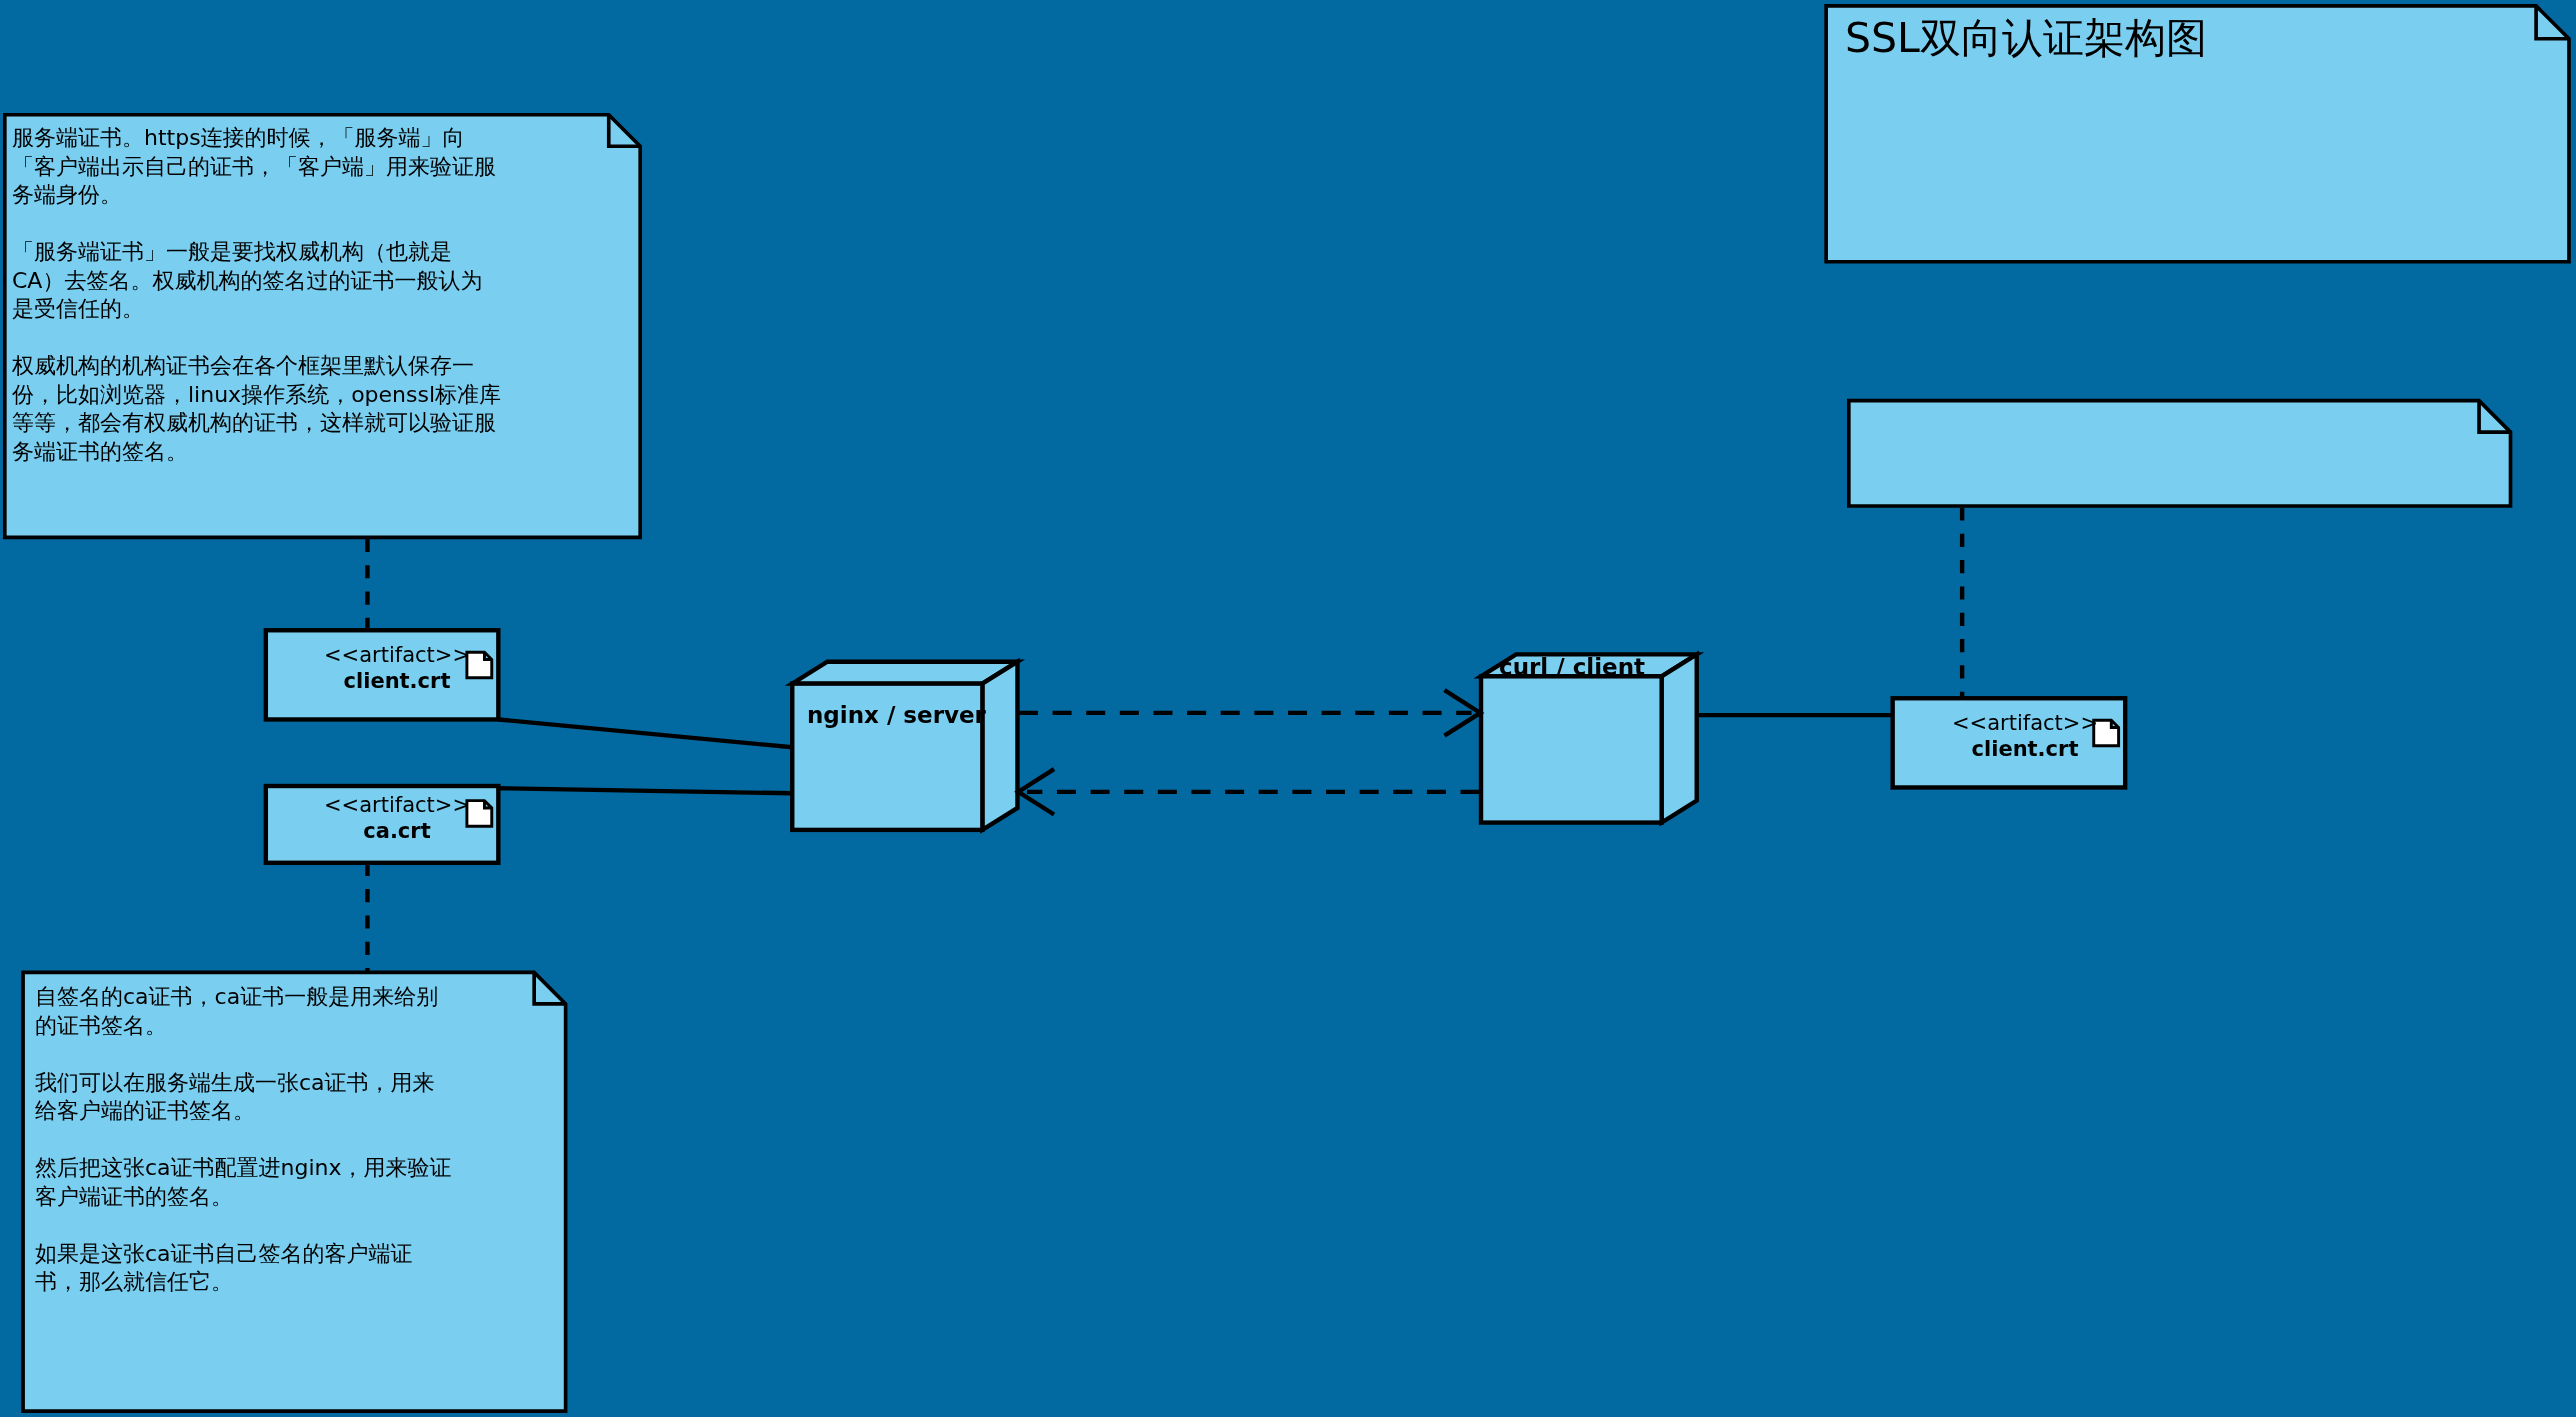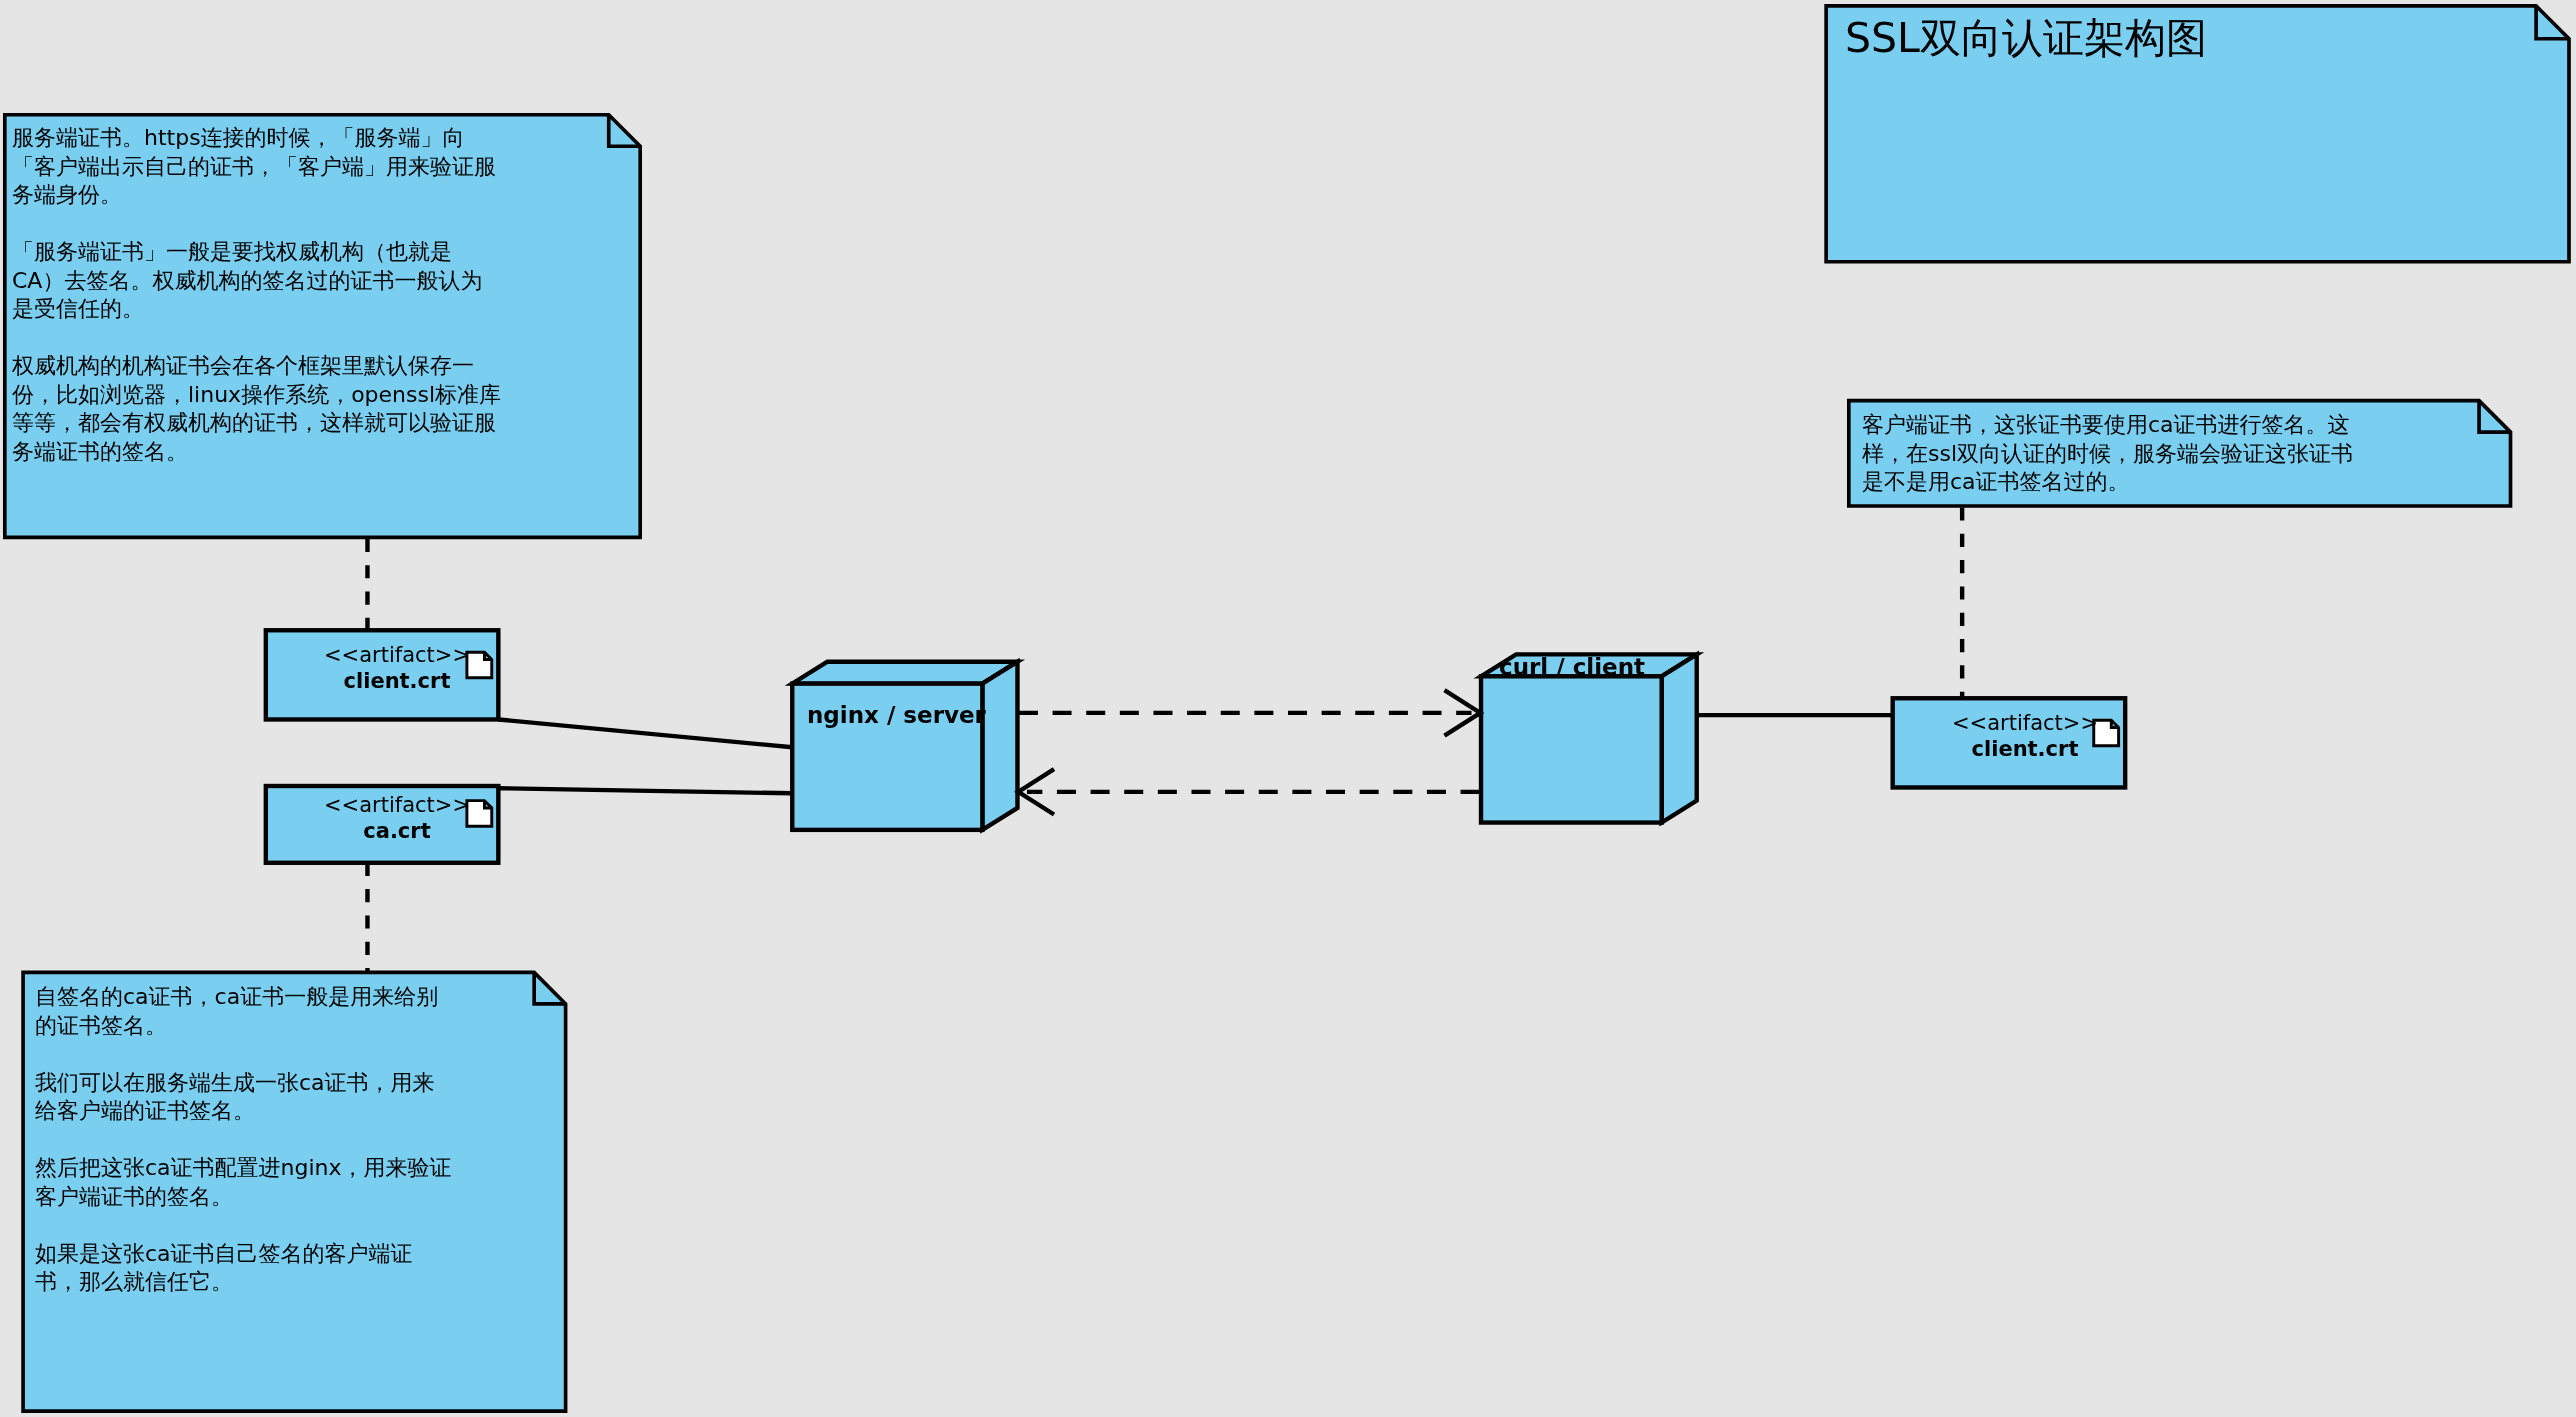--- a/index.html
+++ b/index.html
@@ -1,17 +1,17 @@
 <!DOCTYPE html>
 <html style="font-size:11.7px"><head>
 <meta charset="utf-8">
 <style>
   html,body{margin:0;padding:0;background:#ffffff;}
   body{font-family:"DejaVu Sans","Liberation Sans",sans-serif;}
-  #stage{position:relative;width:2576px;height:1417px;background:#e5e5e5;overflow:hidden;}
+  #stage{position:relative;width:2576px;height:1417px;background:#0369a1;overflow:hidden;}
   #stage svg{position:absolute;left:0;top:0;width:2576px;height:1417px;}
 
   .note-text{
     position:absolute;
     font-family:"DejaVu Sans","Liberation Sans",sans-serif;
     font-size:22px;
     line-height:28.5px;
     color:#000;
     white-space:pre-wrap;
     letter-spacing:0px;
@@ -127,23 +127,20 @@
 
 「服务端证书」一般是要找权威机构（也就是
 CA）去签名。权威机构的签名过的证书一般认为
 是受信任的。
 
 权威机构的机构证书会在各个框架里默认保存一
 份，比如浏览器，linux操作系统，openssl标准库
 等等，都会有权威机构的证书，这样就可以验证服
 务端证书的签名。</div>
 
-  <div class="note-text" style="left:1862px; top:411px; width:644px;">客户端证书，这张证书要使用ca证书进行签名。这
-样，在ssl双向认证的时候，服务端会验证这张证书
-是不是用ca证书签名过的。</div>
 
   <div class="note-text" style="left:35px; top:983px; width:521px;">自签名的ca证书，ca证书一般是用来给别
 的证书签名。
 
 我们可以在服务端生成一张ca证书，用来
 给客户端的证书签名。
 
 然后把这张ca证书配置进nginx，用来验证
 客户端证书的签名。
 

